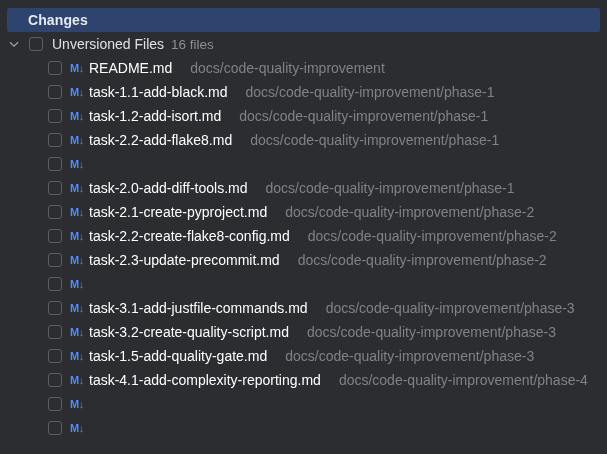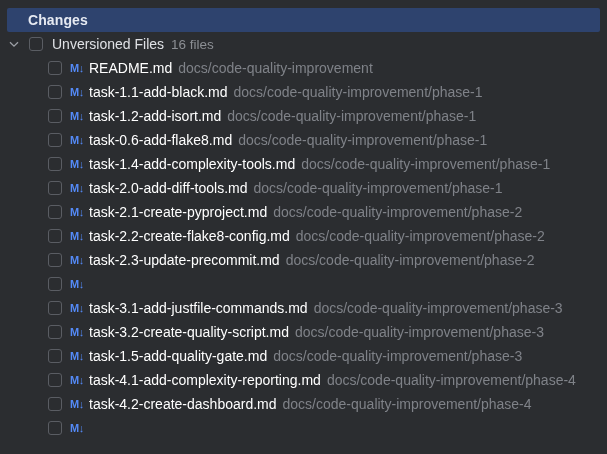--- a/index.html
+++ b/index.html
@@ -85,21 +85,21 @@
   .file-text {
     position: absolute;
     left: 89px;
     font-size: 14px;
   }
   .file-name {
     color: #ffffff;
   }
   .file-path {
     color: #7f8288;
-    margin-left: 6px;
+    margin-left: 18px;
   }
 </style>
 </head>
 <body>
 
 <div class="panel">
 
   <div class="changes-header">
     <span class="changes-title">Changes</span>
   </div>
@@ -126,26 +126,25 @@
         <span class="file-text"><span class="file-name">task-1.1-add-black.md</span><span class="file-path">docs/code-quality-improvement/phase-1</span></span>
       </div>
       <div class="row file-row" style="top: 104px;">
         <span class="checkbox"></span>
         <span class="md-icon">M↓</span>
         <span class="file-text"><span class="file-name">task-1.2-add-isort.md</span><span class="file-path">docs/code-quality-improvement/phase-1</span></span>
       </div>
       <div class="row file-row" style="top: 128px;">
         <span class="checkbox"></span>
         <span class="md-icon">M↓</span>
-        <span class="file-text"><span class="file-name">task-0.6-add-flake8.md</span><span class="file-path">docs/code-quality-improvement/phase-1</span></span>
+        <span class="file-text"><span class="file-name">task-2.2-add-flake8.md</span><span class="file-path">docs/code-quality-improvement/phase-1</span></span>
       </div>
       <div class="row file-row" style="top: 152px;">
         <span class="checkbox"></span>
         <span class="md-icon">M↓</span>
-        <span class="file-text"><span class="file-name">task-1.4-add-complexity-tools.md</span><span class="file-path">docs/code-quality-improvement/phase-1</span></span>
       </div>
       <div class="row file-row" style="top: 176px;">
         <span class="checkbox"></span>
         <span class="md-icon">M↓</span>
         <span class="file-text"><span class="file-name">task-2.0-add-diff-tools.md</span><span class="file-path">docs/code-quality-improvement/phase-1</span></span>
       </div>
       <div class="row file-row" style="top: 200px;">
         <span class="checkbox"></span>
         <span class="md-icon">M↓</span>
         <span class="file-text"><span class="file-name">task-2.1-create-pyproject.md</span><span class="file-path">docs/code-quality-improvement/phase-2</span></span>
@@ -180,21 +179,20 @@
         <span class="file-text"><span class="file-name">task-1.5-add-quality-gate.md</span><span class="file-path">docs/code-quality-improvement/phase-3</span></span>
       </div>
       <div class="row file-row" style="top: 368px;">
         <span class="checkbox"></span>
         <span class="md-icon">M↓</span>
         <span class="file-text"><span class="file-name">task-4.1-add-complexity-reporting.md</span><span class="file-path">docs/code-quality-improvement/phase-4</span></span>
       </div>
       <div class="row file-row" style="top: 392px;">
         <span class="checkbox"></span>
         <span class="md-icon">M↓</span>
-        <span class="file-text"><span class="file-name">task-4.2-create-dashboard.md</span><span class="file-path">docs/code-quality-improvement/phase-4</span></span>
       </div>
       <div class="row file-row" style="top: 416px;">
         <span class="checkbox"></span>
         <span class="md-icon">M↓</span>
       </div>
     </div>
 
 </div>
 
 </body></html>

